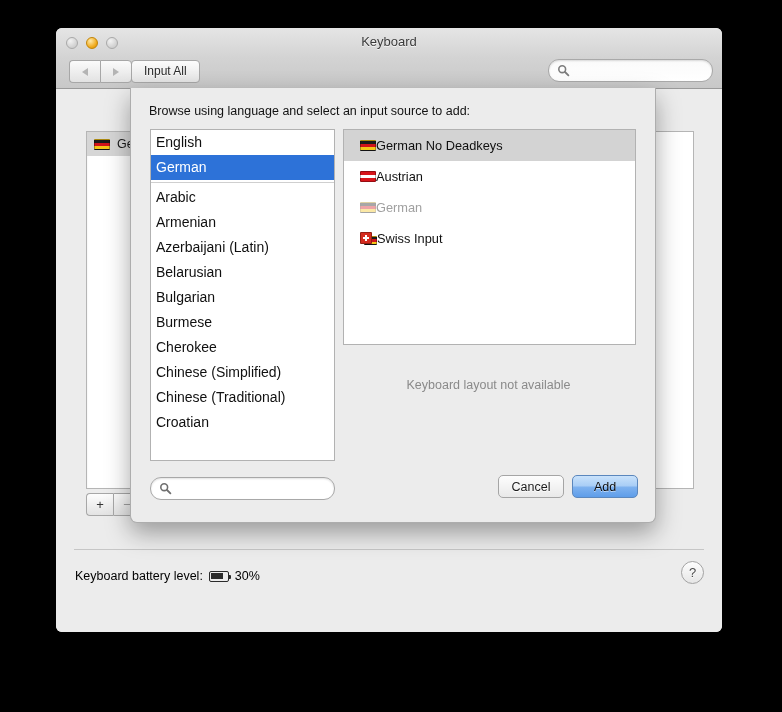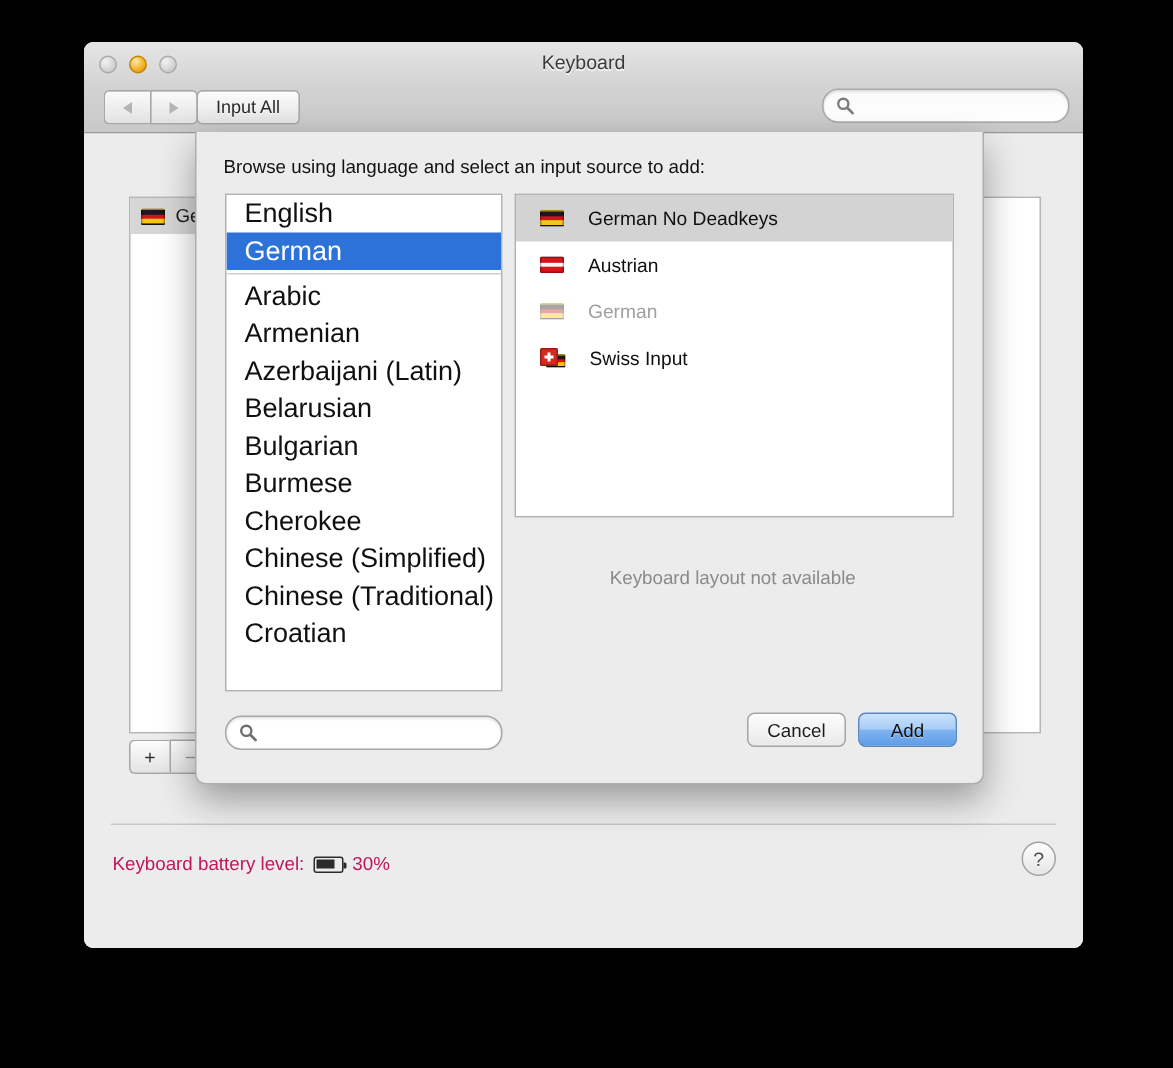--- a/index.html
+++ b/index.html
@@ -244,21 +244,21 @@
     border-top: 1px solid #c6c6c6;
   }
   .battery-line {
     position: absolute;
     left: 19px;
     top: 20px;
     display: flex;
     align-items: center;
     gap: 6px;
     font-size: 12.5px;
-    color: #be185d;
+    color: #000000;
   }
   .batt-icon {
     position: relative;
     width: 20px; height: 11px;
     border: 1.5px solid #2b2b2b;
     border-radius: 2px;
     box-sizing: border-box;
   }
   .batt-icon::after {
     content: "";
@@ -318,22 +318,22 @@
     top: 41px;
     width: 183px;
     height: 330px;
     background: #ffffff;
     border: 1px solid #b2b2b2;
     overflow: hidden;
   }
   .lang-row {
     height: 25px;
     line-height: 25px;
-    padding: 0 0 0 12px;
-    font-size: 18px;
+    padding: 0 0 0 5px;
+    font-size: 14px;
     color: #101010;
     white-space: nowrap;
   }
   .lang-row.selected {
     background: #2d72d8;
     color: #ffffff;
   }
   .lang-sep {
     height: 1px;
     background: #cfcfcf;
@@ -346,21 +346,21 @@
     top: 41px;
     width: 291px;
     height: 214px;
     background: #ffffff;
     border: 1px solid #b2b2b2;
     overflow: hidden;
   }
   .is-row {
     display: flex;
     align-items: center;
-    gap: 16px;
+    gap: 0;
     height: 31px;
     padding: 0 16px;
     font-size: 12.8px;
     color: #101010;
   }
   .is-row.sel { background: #d3d3d3; }
   .is-row.disabled { color: #a0a0a0; }
   .is-row.disabled .flag { opacity: 0.38; }
 
   .layout-msg {

